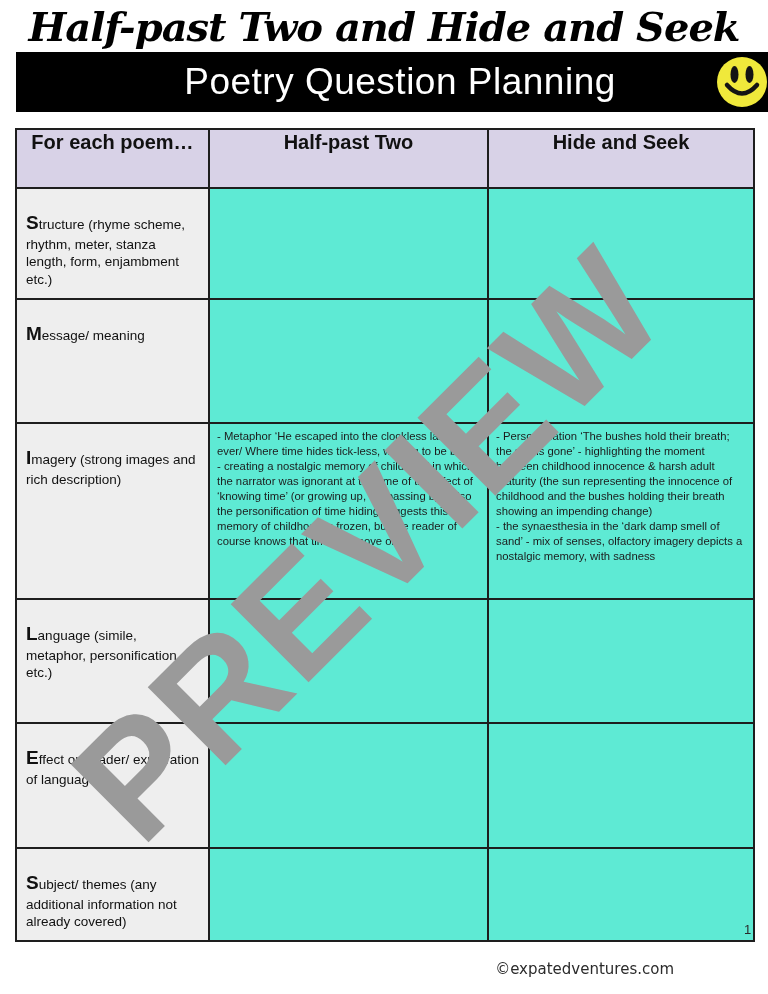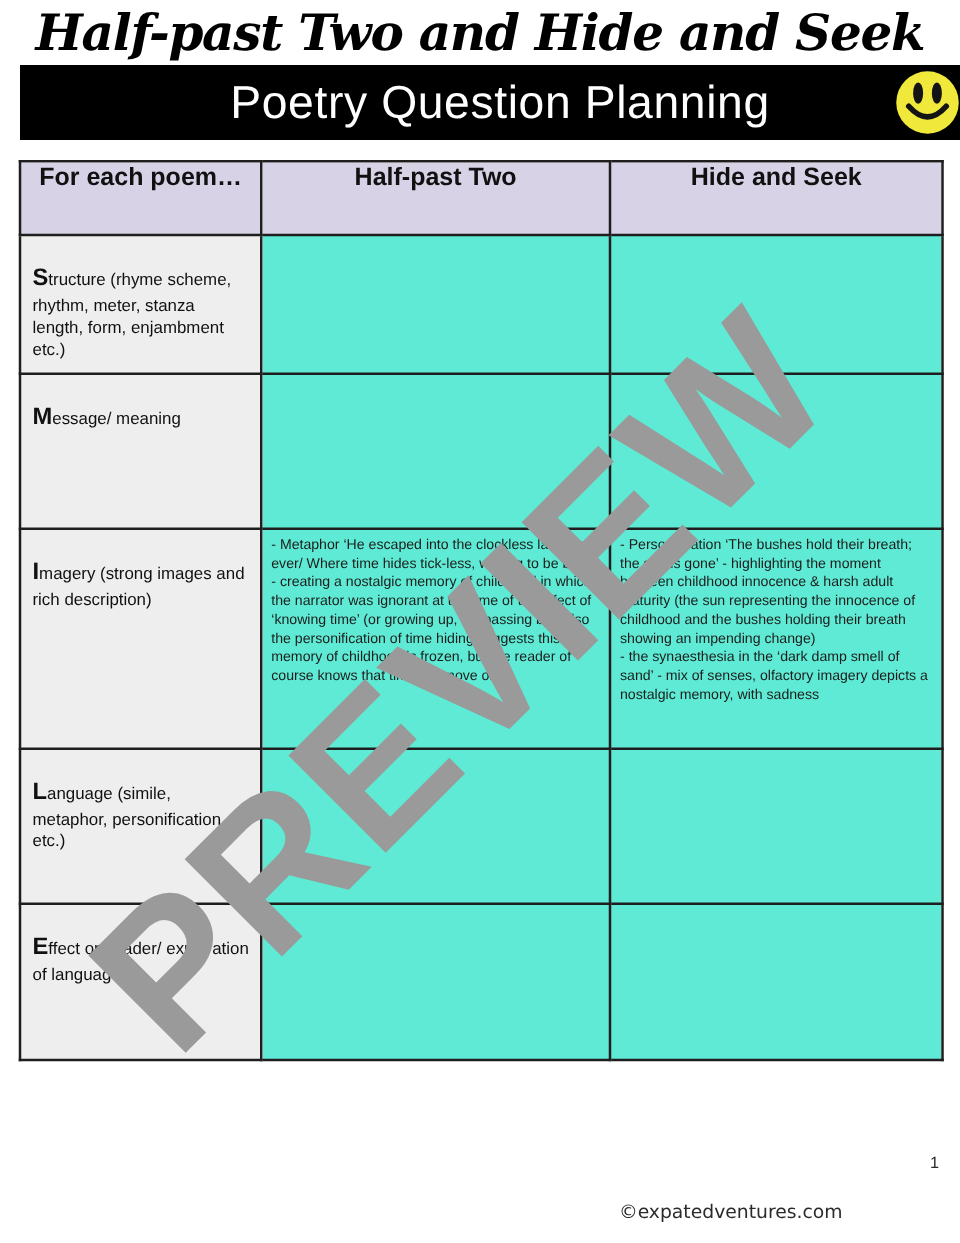--- a/index.html
+++ b/index.html
@@ -105,18 +105,23 @@
   <tr style="height:124px">
     <td class="label"><span class="initial">L</span><span>anguage (simile, metaphor, personification etc.)</span></td>
     <td class="content"></td>
     <td class="content"></td>
   </tr>
   <tr style="height:125px">
     <td class="label"><span class="initial">E</span><span>ffect on reader/ exploration of language</span></td>
     <td class="content"></td>
     <td class="content"></td>
   </tr>
+  <tr style="height:93px">
+    <td class="label"><span class="initial">S</span><span>ubject/ themes (any additional information not already covered)</span></td>
+    <td class="content"></td>
+    <td class="content"></td>
+  </tr>
 </tbody>
   </table>
 
 <div class="watermark">PREVIEW</div>
 <div class="page-number">1</div>
 <div class="footer">©expatedventures.com</div>
 
 </body></html>

